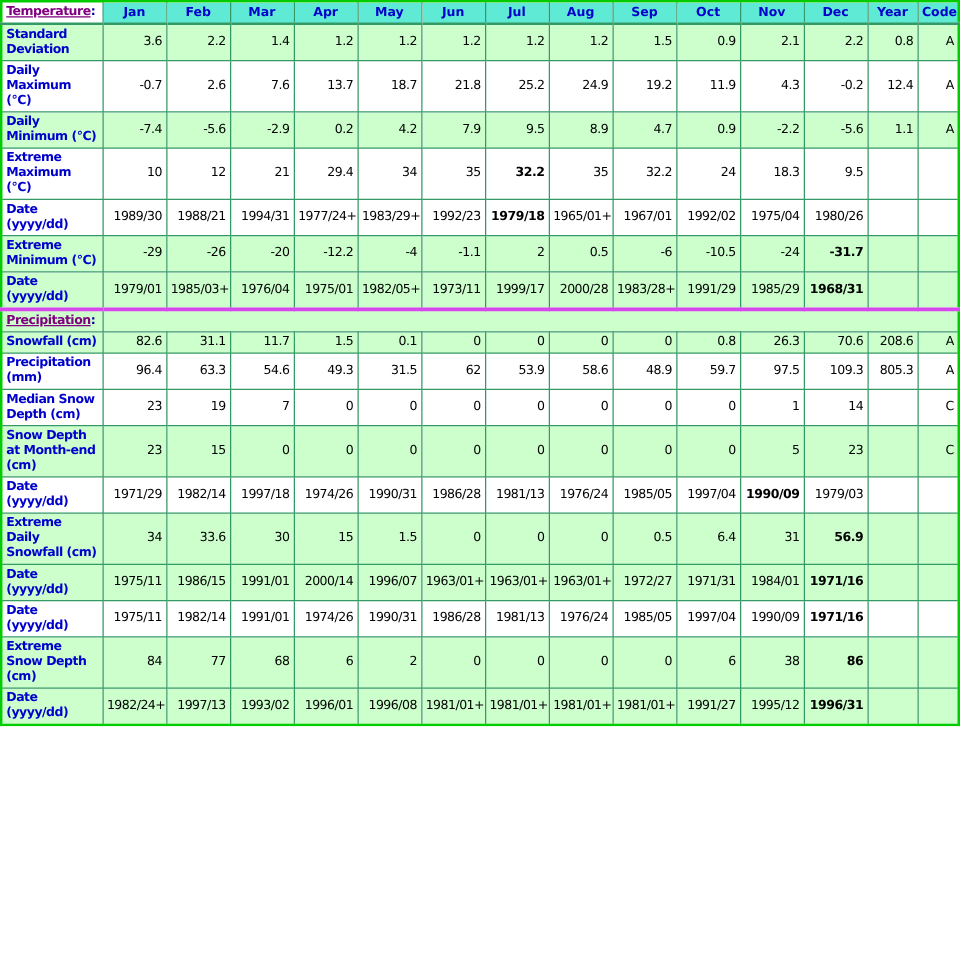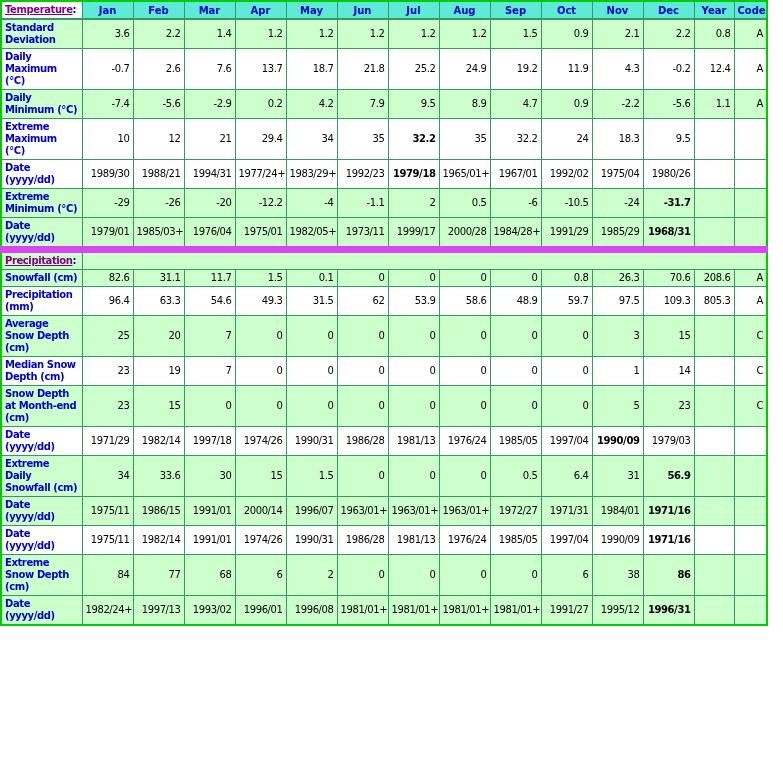--- a/index.html
+++ b/index.html
@@ -40,21 +40,21 @@
     line-height:12px;
     letter-spacing:-0.4px;
     text-align:right;
     white-space:nowrap;
     padding:2px 3px 2px 0;
   }
   td.v.bd{font-weight:bold;}
   .w{background:#FFFFFF;}
   .g{background:#CCFFCC;}
   tr.headrow td{border-bottom:2px solid #339966;}
-  tr.sectop td{border-top:7px solid #d946ef;}
+  tr.sectop td{border-top:3px solid #d946ef;}
   a.seclink{
     color:#800080;
     font-weight:bold;
     font-size:10px;
     letter-spacing:-0.4px;
     text-decoration:underline;
     cursor:pointer;
   }
   span.colon{
     color:#000099;
@@ -206,21 +206,21 @@
       <tr>
         <td class="lbl g">Date (yyyy/dd)</td>
         <td class="v g">1979/01</td>
         <td class="v g">1985/03+</td>
         <td class="v g">1976/04</td>
         <td class="v g">1975/01</td>
         <td class="v g">1982/05+</td>
         <td class="v g">1973/11</td>
         <td class="v g">1999/17</td>
         <td class="v g">2000/28</td>
-        <td class="v g">1984/28+</td>
+        <td class="v g">1983/28+</td>
         <td class="v g">1991/29</td>
         <td class="v g">1985/29</td>
         <td class="v g bd">1968/31</td>
         <td class="v g"></td>
         <td class="v g"></td>
       </tr>
       <tr class="sectop">
         <td class="lbl g"><a class="seclink">Precipitation</a><span class="colon">:</span></td>
         <td class="g" colspan="14"></td>
       </tr>
@@ -252,37 +252,20 @@
         <td class="v w">53.9</td>
         <td class="v w">58.6</td>
         <td class="v w">48.9</td>
         <td class="v w">59.7</td>
         <td class="v w">97.5</td>
         <td class="v w">109.3</td>
         <td class="v w">805.3</td>
         <td class="v w">A</td>
       </tr>
       <tr>
-        <td class="lbl g">Average Snow Depth (cm)</td>
-        <td class="v g">25</td>
-        <td class="v g">20</td>
-        <td class="v g">7</td>
-        <td class="v g">0</td>
-        <td class="v g">0</td>
-        <td class="v g">0</td>
-        <td class="v g">0</td>
-        <td class="v g">0</td>
-        <td class="v g">0</td>
-        <td class="v g">0</td>
-        <td class="v g">3</td>
-        <td class="v g">15</td>
-        <td class="v g"></td>
-        <td class="v g">C</td>
-      </tr>
-      <tr>
         <td class="lbl w">Median Snow Depth (cm)</td>
         <td class="v w">23</td>
         <td class="v w">19</td>
         <td class="v w">7</td>
         <td class="v w">0</td>
         <td class="v w">0</td>
         <td class="v w">0</td>
         <td class="v w">0</td>
         <td class="v w">0</td>
         <td class="v w">0</td>

